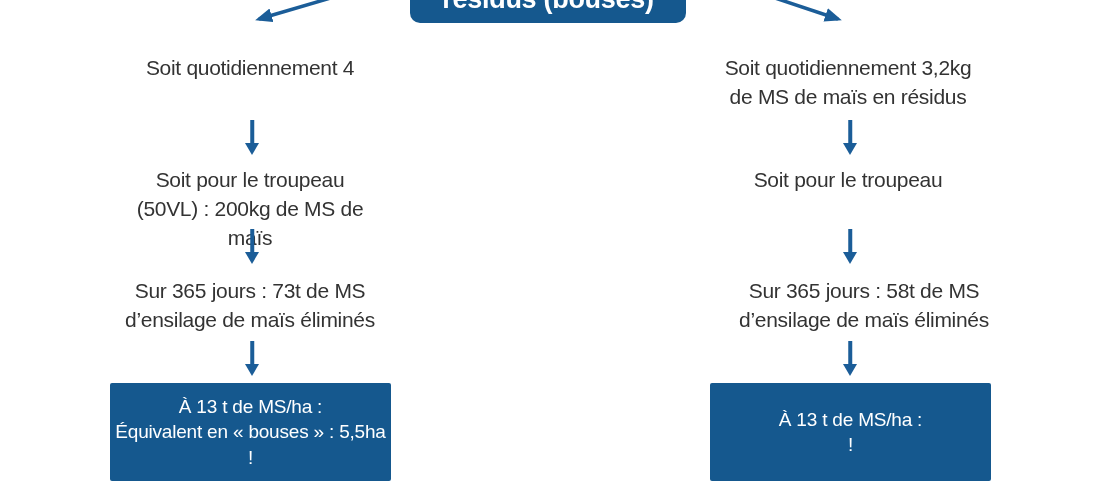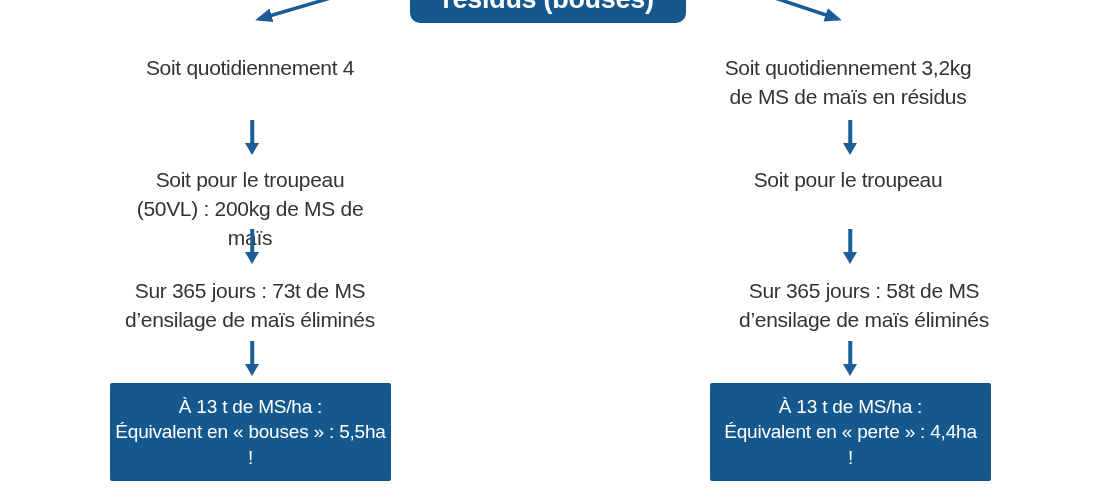--- a/index.html
+++ b/index.html
@@ -131,17 +131,16 @@
     <div class="line">Sur 365 jours : 58t de MS</div>
     <div class="line">d’ensilage de maïs éliminés</div>
   </div>
   <div class="varrow" style="left:842px; top:341px;">
     <div class="shaft"></div>
       <div class="head"></div>
   </div>
 
   <div class="result-box right">
     <div class="line">À 13 t de MS/ha :</div>
-    <div class="line">Équivalent en « perte » : 4,4ha</div>
     <div class="line">!</div>
   </div>
 
 </div>
 
 </body></html>

